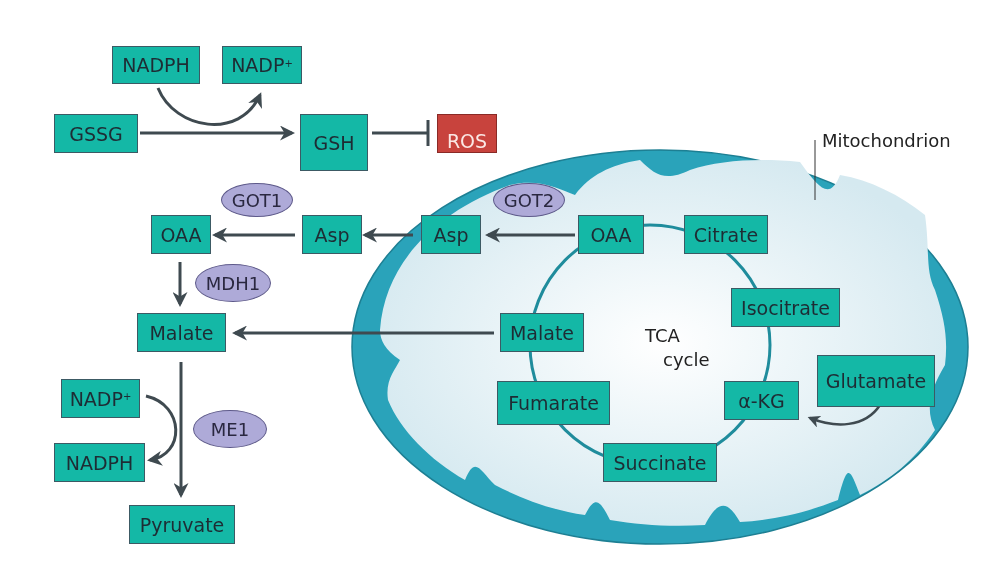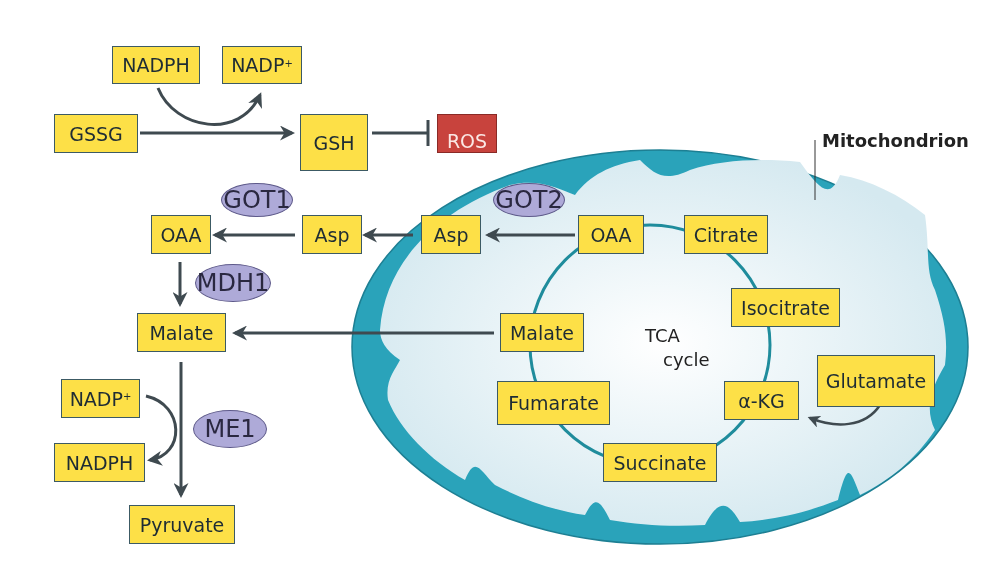--- a/index.html
+++ b/index.html
@@ -1,22 +1,22 @@
 <!DOCTYPE html>
 <html><head>
 <meta charset="utf-8">
 <style>
   html, body { margin:0; padding:0; background:#ffffff; }
   body { width:990px; height:567px; position:relative; overflow:hidden; font-family:"DejaVu Sans", sans-serif; }
   svg#canvas { position:absolute; left:0; top:0; }
-  .box { position:absolute; background:#fde047; border:1.5px solid #3c5a64; box-sizing:border-box;
+  .box { position:absolute; background:#14b8a6; border:1.5px solid #3c5a64; box-sizing:border-box;
          display:flex; align-items:center; justify-content:center; font-size:19px; color:#1e2c34; white-space:nowrap; }
   .box.ros { background:#c8433d; border-color:#8a2a26; color:#fbe7e4;align-items:flex-end; }
   .enz { position:absolute; background:#aeaad8; border:1.5px solid #5e5a8a; border-radius:50%; box-sizing:border-box;
-         display:flex; align-items:center; justify-content:center; font-size:24px; color:#2a2840; }
+         display:flex; align-items:center; justify-content:center; font-size:18px; color:#2a2840; }
   .label { position:absolute; font-size:18px; color:#222; }
   sup { font-size:10px; vertical-align:top; position:relative; top:-2px; }
 </style>
 </head>
 <body>
 
 <svg id="canvas" width="990" height="567">
   <defs>
     <marker id="ah" viewBox="0 0 10 10" refX="8" refY="5" markerWidth="5" markerHeight="5" orient="auto">
       <path d="M0,0 L10,5 L0,10 L3,5 z" fill="#3f4a50"></path>
@@ -129,15 +129,15 @@
     <span>NADP</span>
     <sup>+</sup>
   </div>
 <div class="box" style="left:54px;top:443px;width:91px;height:39px;">
     <span>NADPH</span>
   </div>
 <div class="box" style="left:129px;top:505px;width:106px;height:39px;">
     <span>Pyruvate</span>
   </div>
 
-<div class="label" style="left:822px;top:130px;font-weight:bold;">Mitochondrion</div>
+<div class="label" style="left:822px;top:130px;">Mitochondrion</div>
 <div class="label" style="left:645px;top:325px;">TCA</div>
 <div class="label" style="left:663px;top:349px;">cycle</div>
 
 </body></html>

